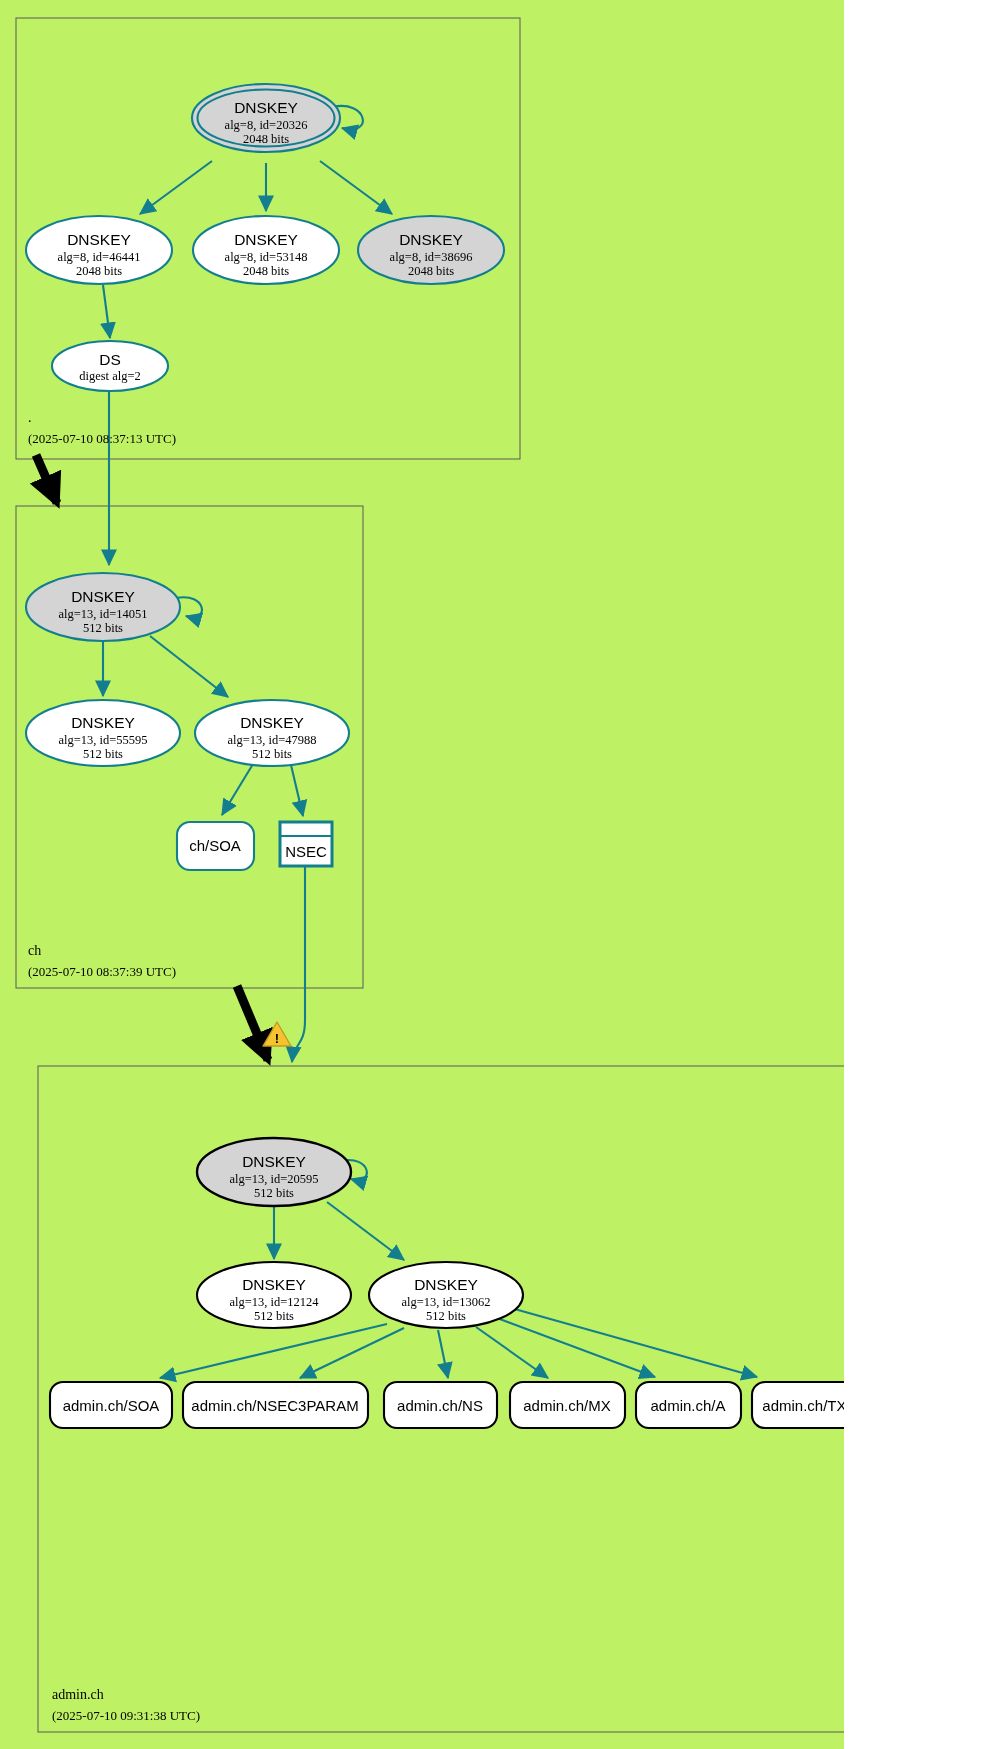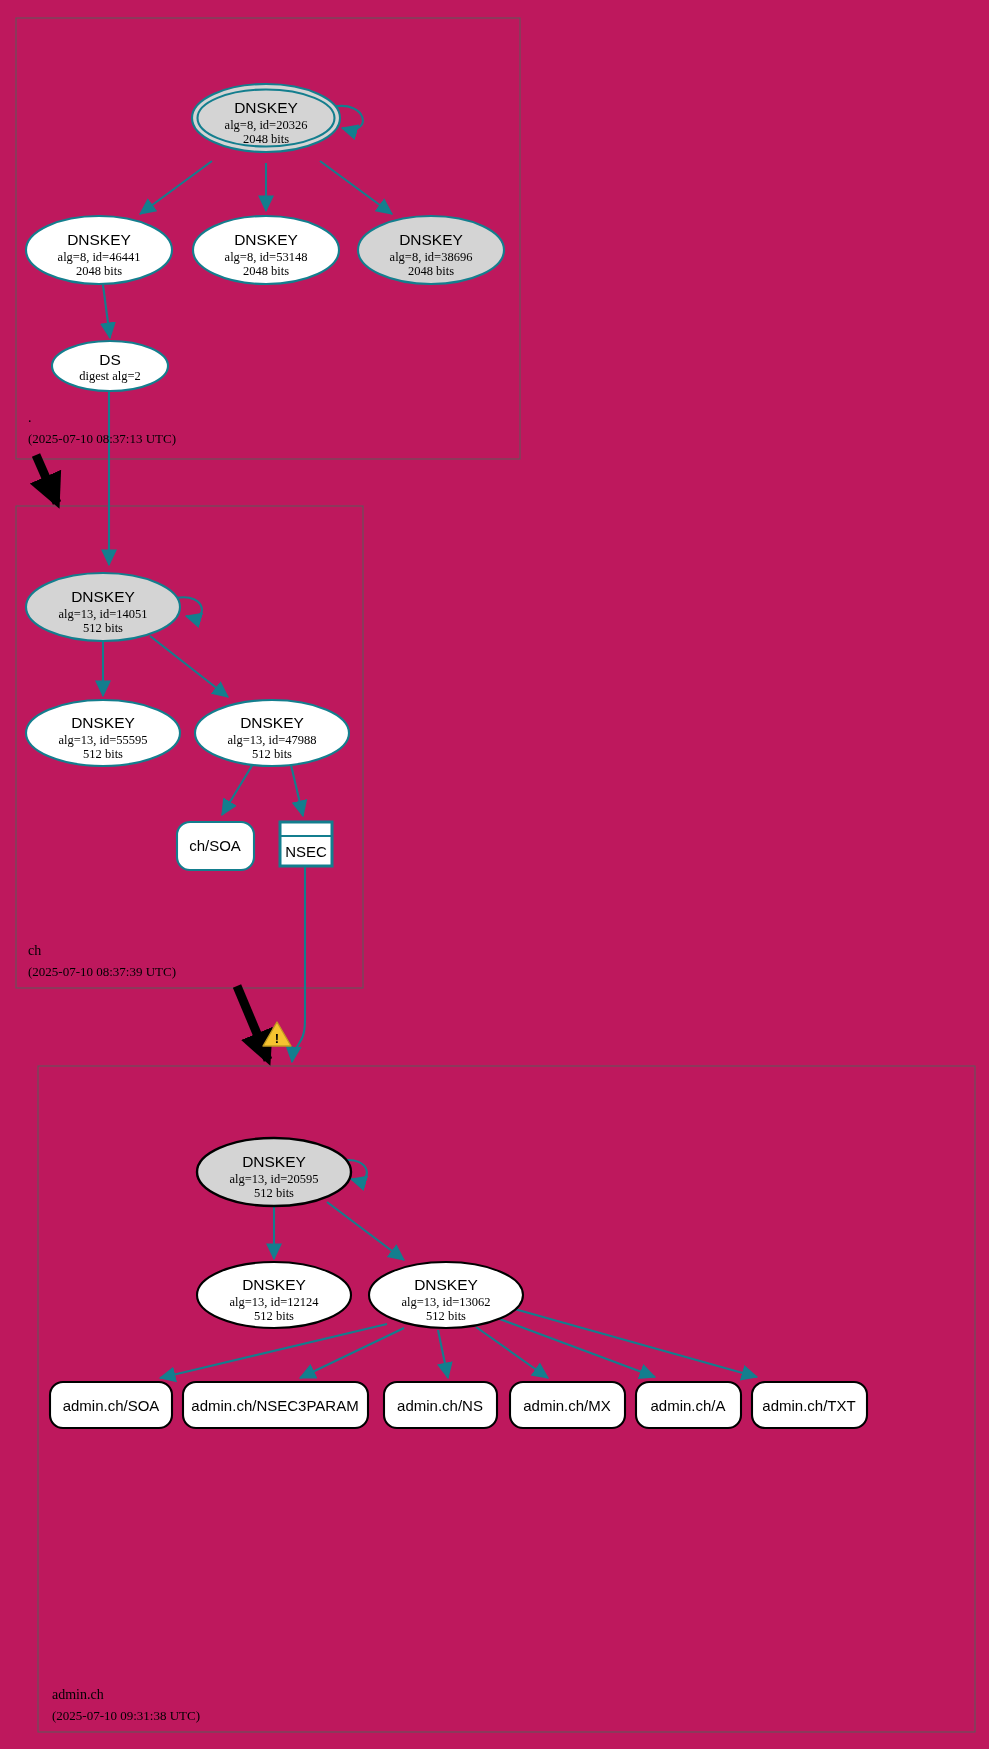--- a/index.html
+++ b/index.html
@@ -4,23 +4,23 @@
 <title>DNSSEC Authentication Chain</title>
 <style>
   html, body {
     margin: 0;
     padding: 0;
     background: #ffffff;
     font-family: "Liberation Sans", sans-serif;
   }
   #canvas {
     position: relative;
-    width: 989px;
+    width: 844px;
     height: 1749px;
-    background: #be185d;
+    background: #bef264;
     overflow: hidden;
   }
   svg.layer {
     position: absolute;
     left: 0;
     top: 0;
     width: 989px;
     height: 1749px;
     overflow: visible;
   }

